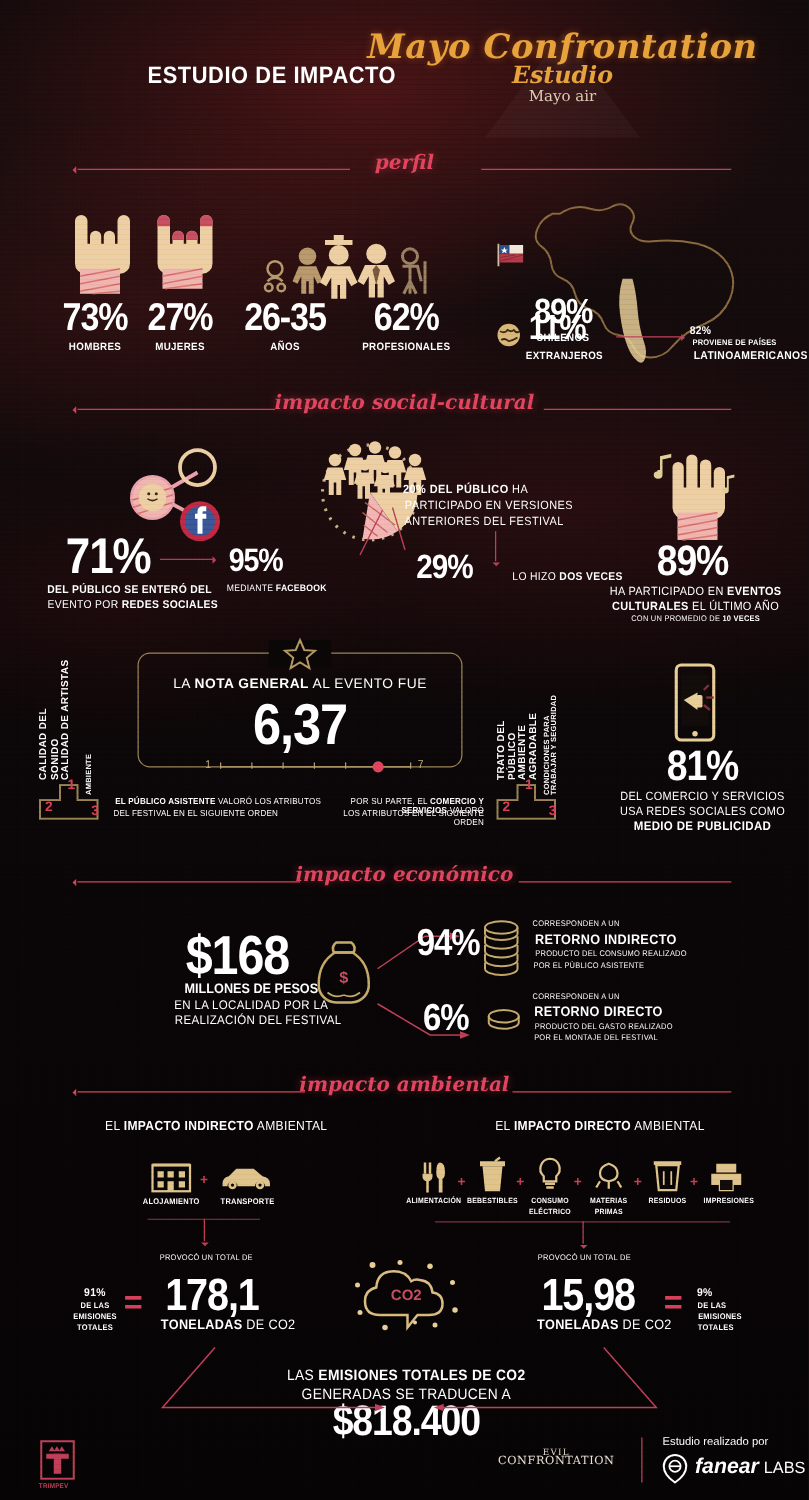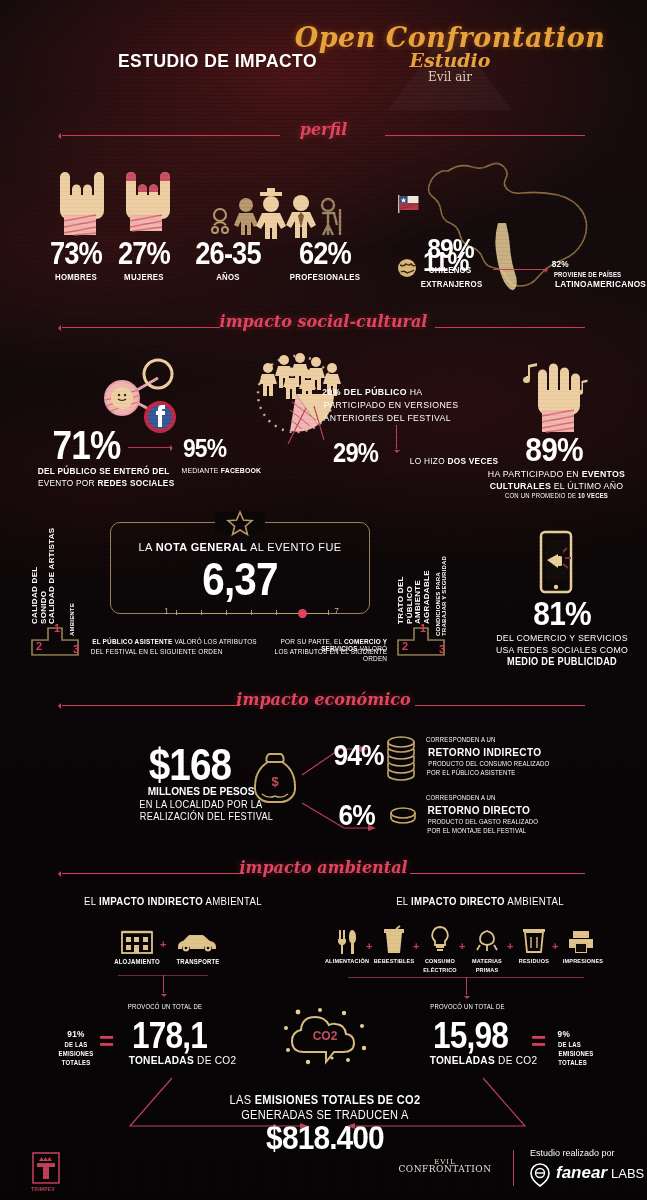--- a/index.html
+++ b/index.html
@@ -106,23 +106,23 @@
   .plus{ color:#c0405a; font-size:11px; font-weight:bold; }
 </style>
 </head>
 <body>
 
 <div class="page">
 
   <div class="abs hdr-title">ESTUDIO DE IMPACTO</div>
   <div class="abs fest-wrap">
     <div class="fest-tri"></div>
-    <div class="fest1">Open Confrontation</div>
+    <div class="fest1">Mayo Confrontation</div>
     <div class="fest2">Estudio</div>
-    <div class="fest3">Evil air</div>
+    <div class="fest3">Mayo air</div>
   </div>
 
   <div class="abs sec" style="top:126px;">
     <div class="line" style="width:218px;"></div>
     <div class="line2" style="width:200px;"></div>
     <div class="ttl">perfil</div>
   </div>
 
   <div class="abs" style="left:52px; top:165px;">
     <svg width="52" height="72" viewBox="0 0 52 72">

